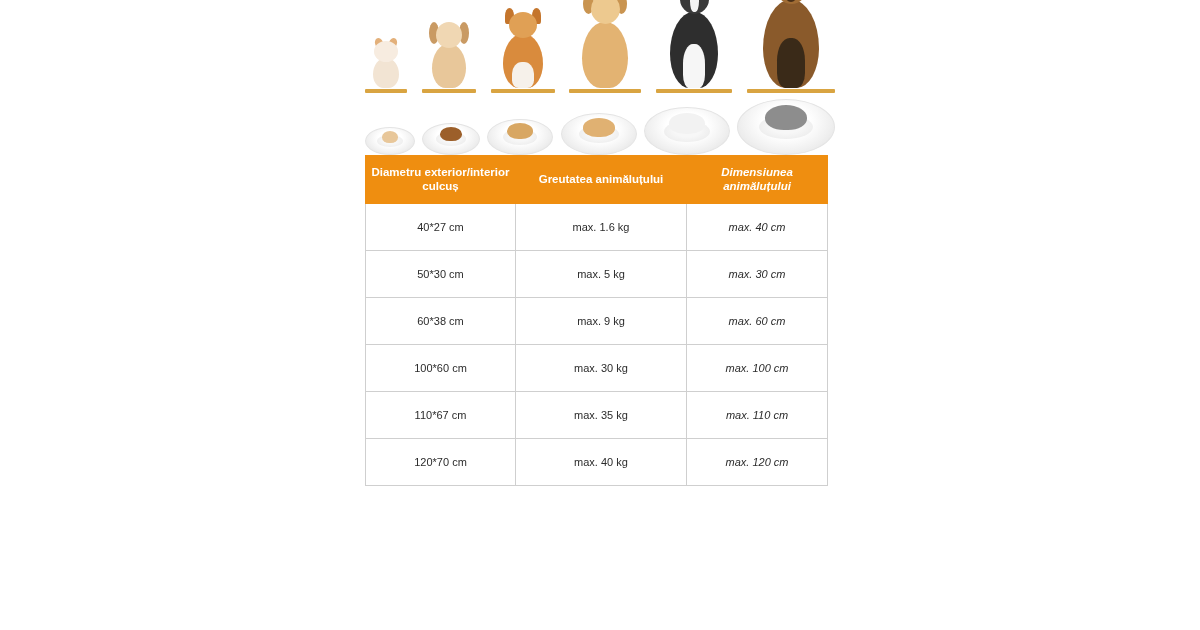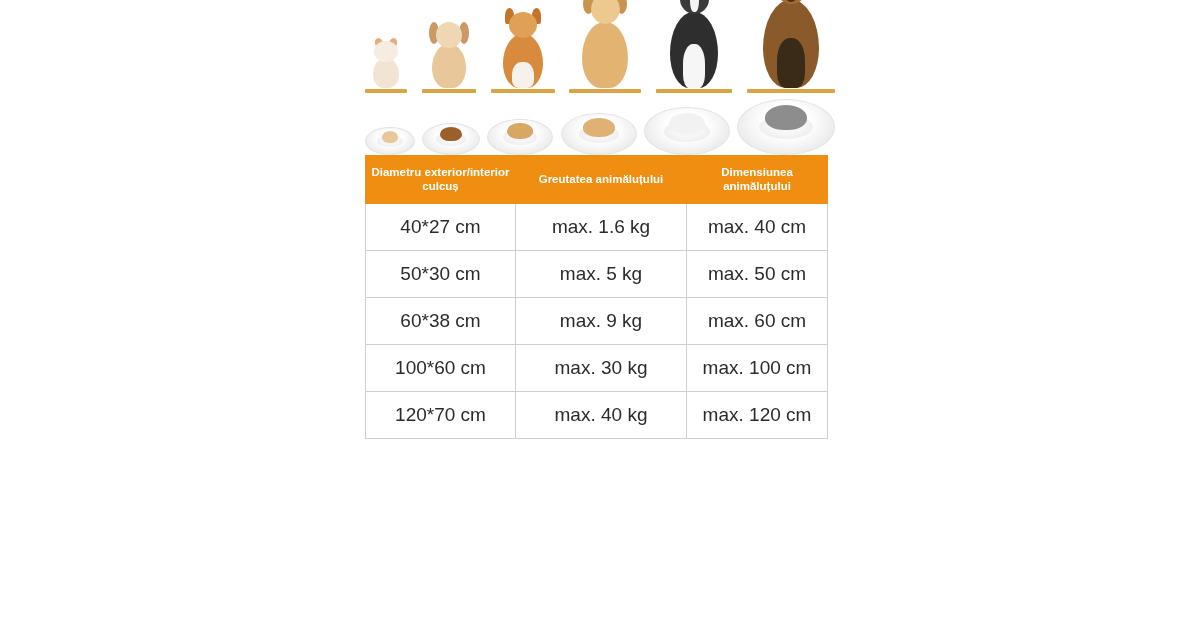--- a/index.html
+++ b/index.html
@@ -120,31 +120,31 @@
     text-align: center;
     padding: 9px 4px;
     border: 1px solid #ef8e10;
     height: 42px;
     box-sizing: border-box;
   }
 
   table.size-table td {
     border: 1px solid #cfcfcf;
     text-align: center;
-    font-size: 19px;
+    font-size: 11px;
     color: #2b2b2b;
     height: 47px;
     padding: 2px 4px;
     box-sizing: border-box;
     background: #ffffff;
   }
 
   .col-1 { width: 150px; }
   .col-2 { width: 171px; }
-  .col-3 { width: 141px; }
+  .col-3 { width: 141px; font-style: italic; }
 </style>
 </head>
 <body>
 
 <div class="page">
 
   <div class="illustration">
 
     <div class="pets-row">
 
@@ -253,33 +253,38 @@
       </thead>
       <tbody>
         <tr>
           <td class="col-1">40*27 cm</td>
           <td class="col-2">max. 1.6 kg</td>
           <td class="col-3">max. 40 cm</td>
         </tr>
         <tr>
           <td class="col-1">50*30 cm</td>
           <td class="col-2">max. 5 kg</td>
-          <td class="col-3">max. 50 cm</td>
+          <td class="col-3">max. 30 cm</td>
         </tr>
         <tr>
           <td class="col-1">60*38 cm</td>
           <td class="col-2">max. 9 kg</td>
           <td class="col-3">max. 60 cm</td>
         </tr>
         <tr>
           <td class="col-1">100*60 cm</td>
           <td class="col-2">max. 30 kg</td>
           <td class="col-3">max. 100 cm</td>
         </tr>
         <tr>
+          <td class="col-1">110*67 cm</td>
+          <td class="col-2">max. 35 kg</td>
+          <td class="col-3">max. 110 cm</td>
+        </tr>
+        <tr>
           <td class="col-1">120*70 cm</td>
           <td class="col-2">max. 40 kg</td>
           <td class="col-3">max. 120 cm</td>
         </tr>
       </tbody>
     </table>
   </div>
 
 </div>
 

